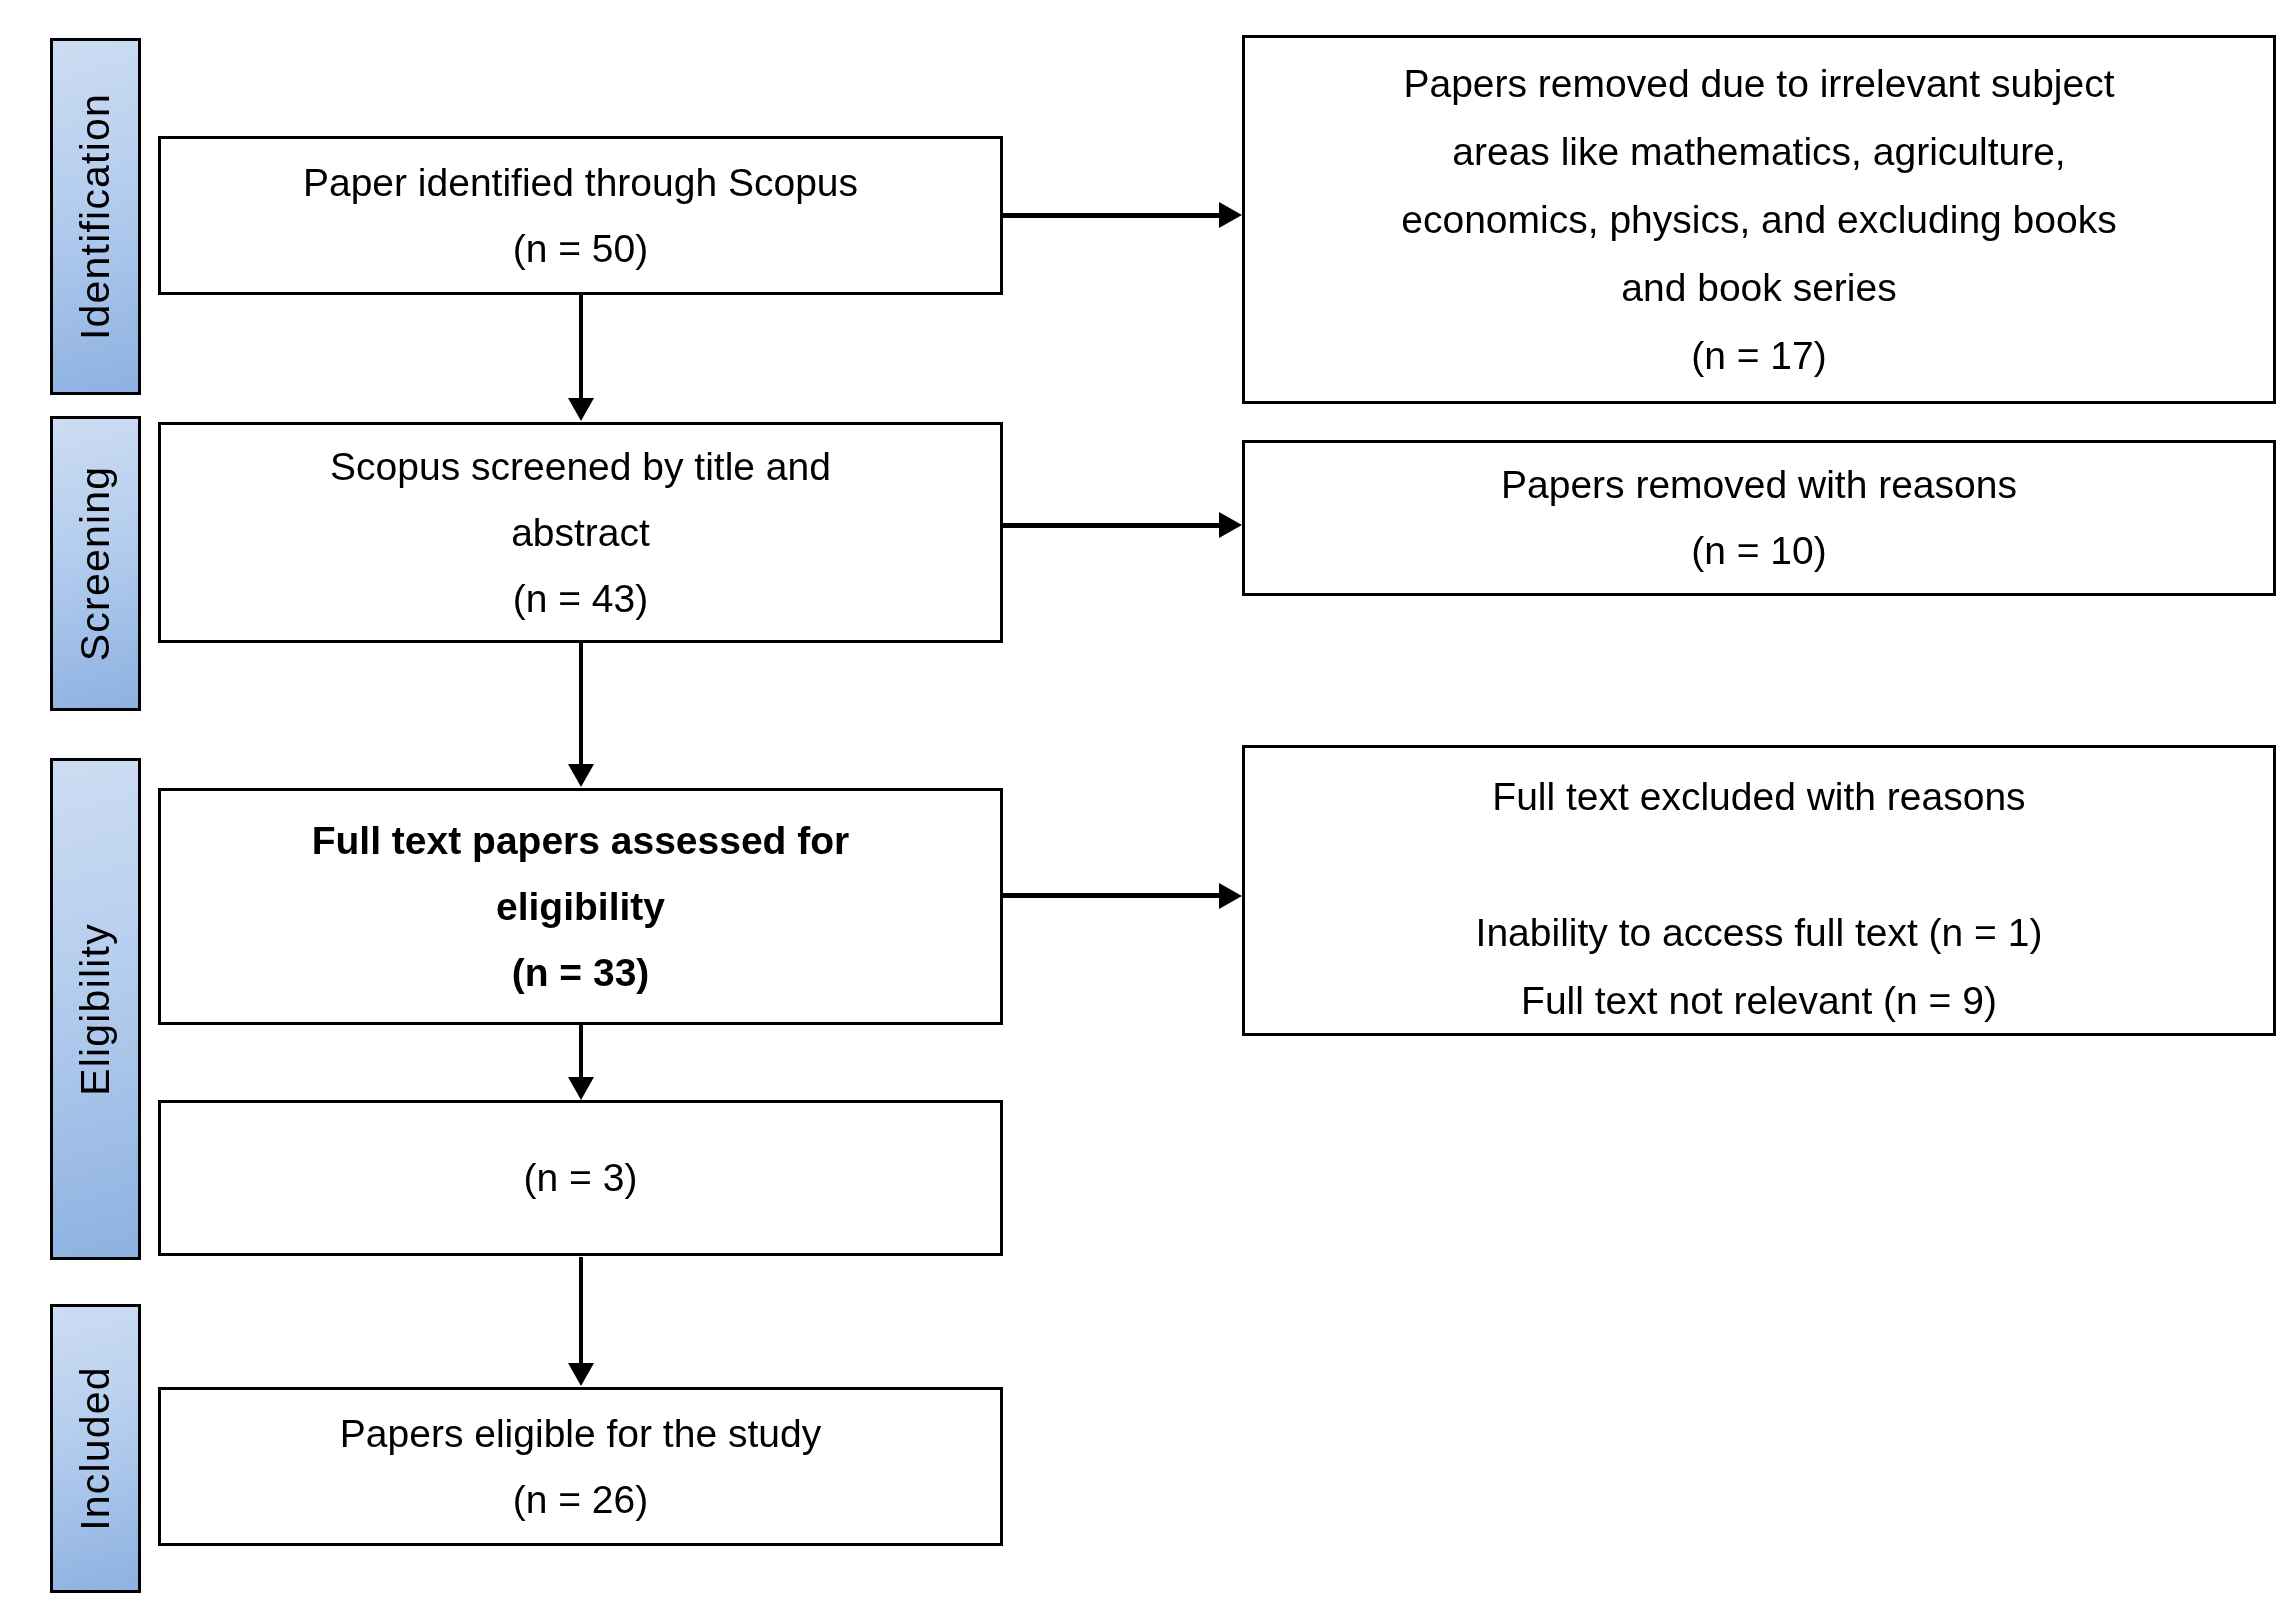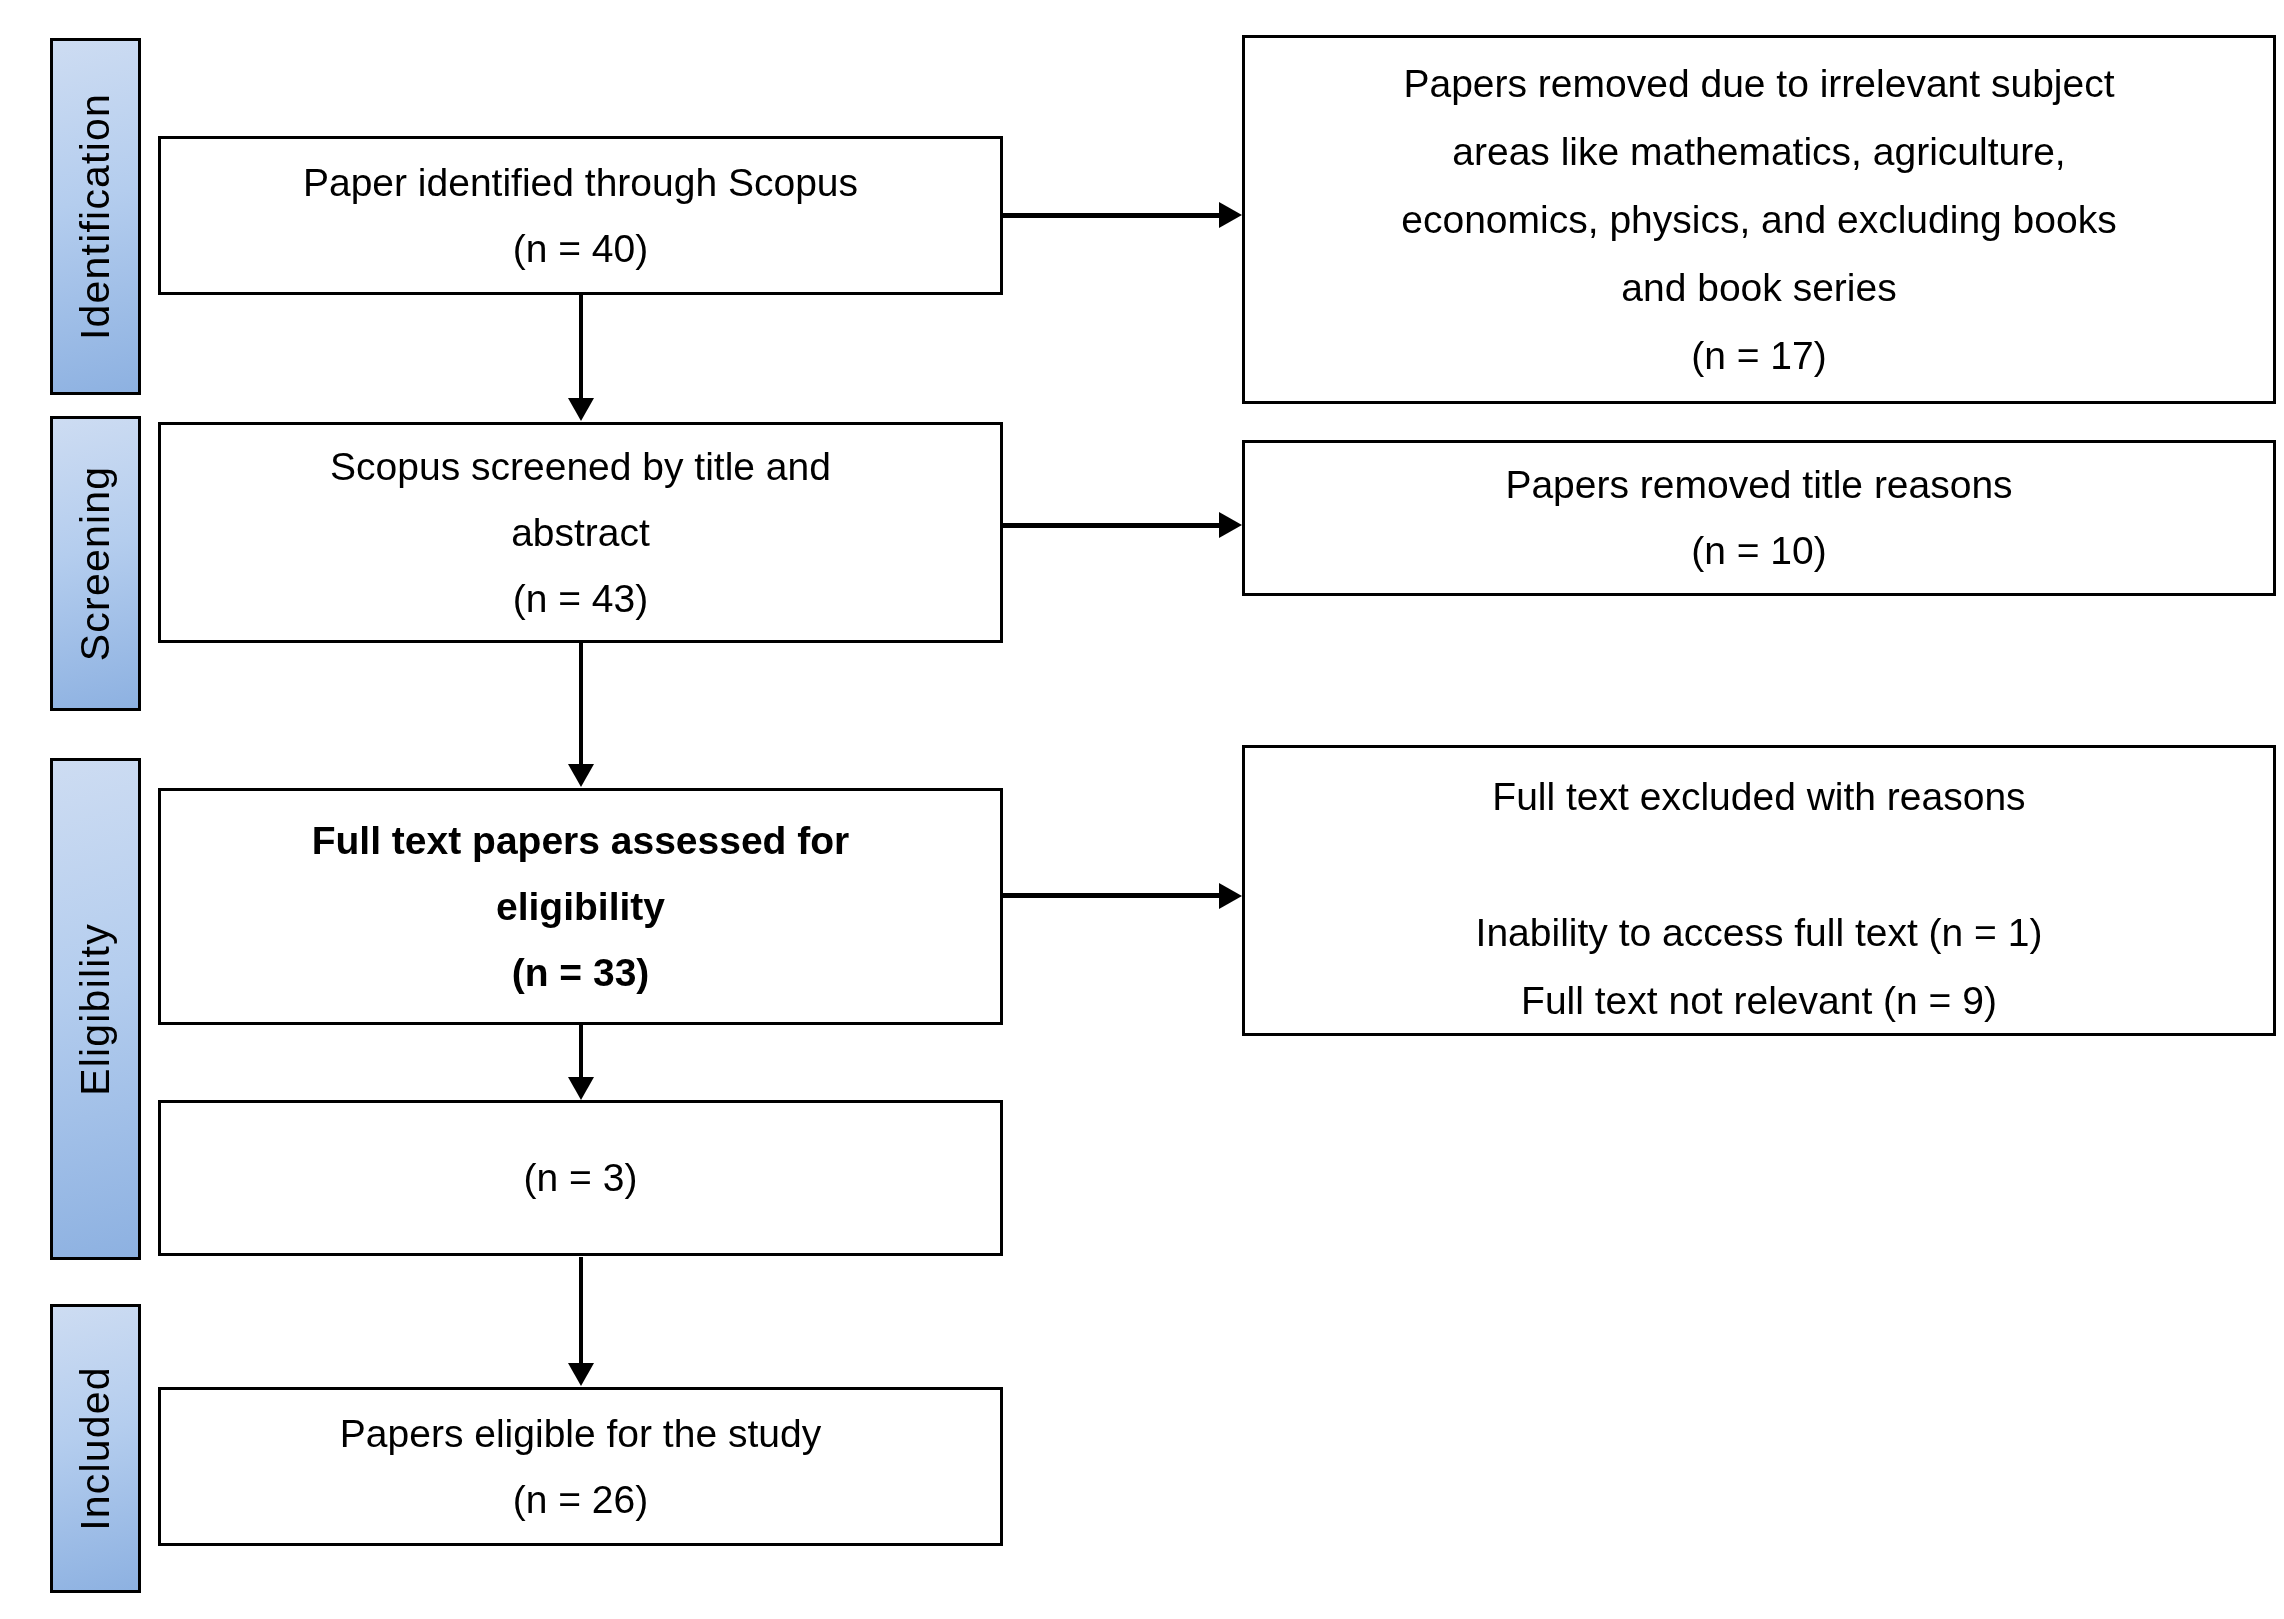--- a/index.html
+++ b/index.html
@@ -77,21 +77,21 @@
   </div>
   <div class="stage s-eligibility">
     <span class="stage-text">Eligibility</span>
   </div>
   <div class="stage s-included">
     <span class="stage-text">Included</span>
   </div>
 
   <div class="box main m1">
     <div class="line">Paper identified through Scopus</div>
-    <div class="line">(n = 40)</div>
+    <div class="line">(n = 50)</div>
   </div>
   <div class="box main m2">
     <div class="line">Scopus screened by title and</div>
     <div class="line">abstract</div>
     <div class="line">(n = 43)</div>
   </div>
   <div class="box main m3">
     <div class="line">Full text papers assessed for</div>
     <div class="line">eligibility</div>
     <div class="line">(n = 33)</div>
@@ -105,21 +105,21 @@
   </div>
 
   <div class="box side r1">
     <div class="line">Papers removed due to irrelevant subject</div>
     <div class="line">areas like mathematics, agriculture,</div>
     <div class="line">economics, physics, and excluding books</div>
     <div class="line">and book series</div>
     <div class="line">(n = 17)</div>
   </div>
   <div class="box side r2">
-    <div class="line">Papers removed title reasons</div>
+    <div class="line">Papers removed with reasons</div>
     <div class="line">(n = 10)</div>
   </div>
   <div class="box side r3">
     <div class="line">Full text excluded with reasons</div>
     <div class="line"></div>
     <div class="line">Inability to access full text (n = 1)</div>
     <div class="line">Full text not relevant (n = 9)</div>
   </div>
 
   <div class="vline v1"></div>

